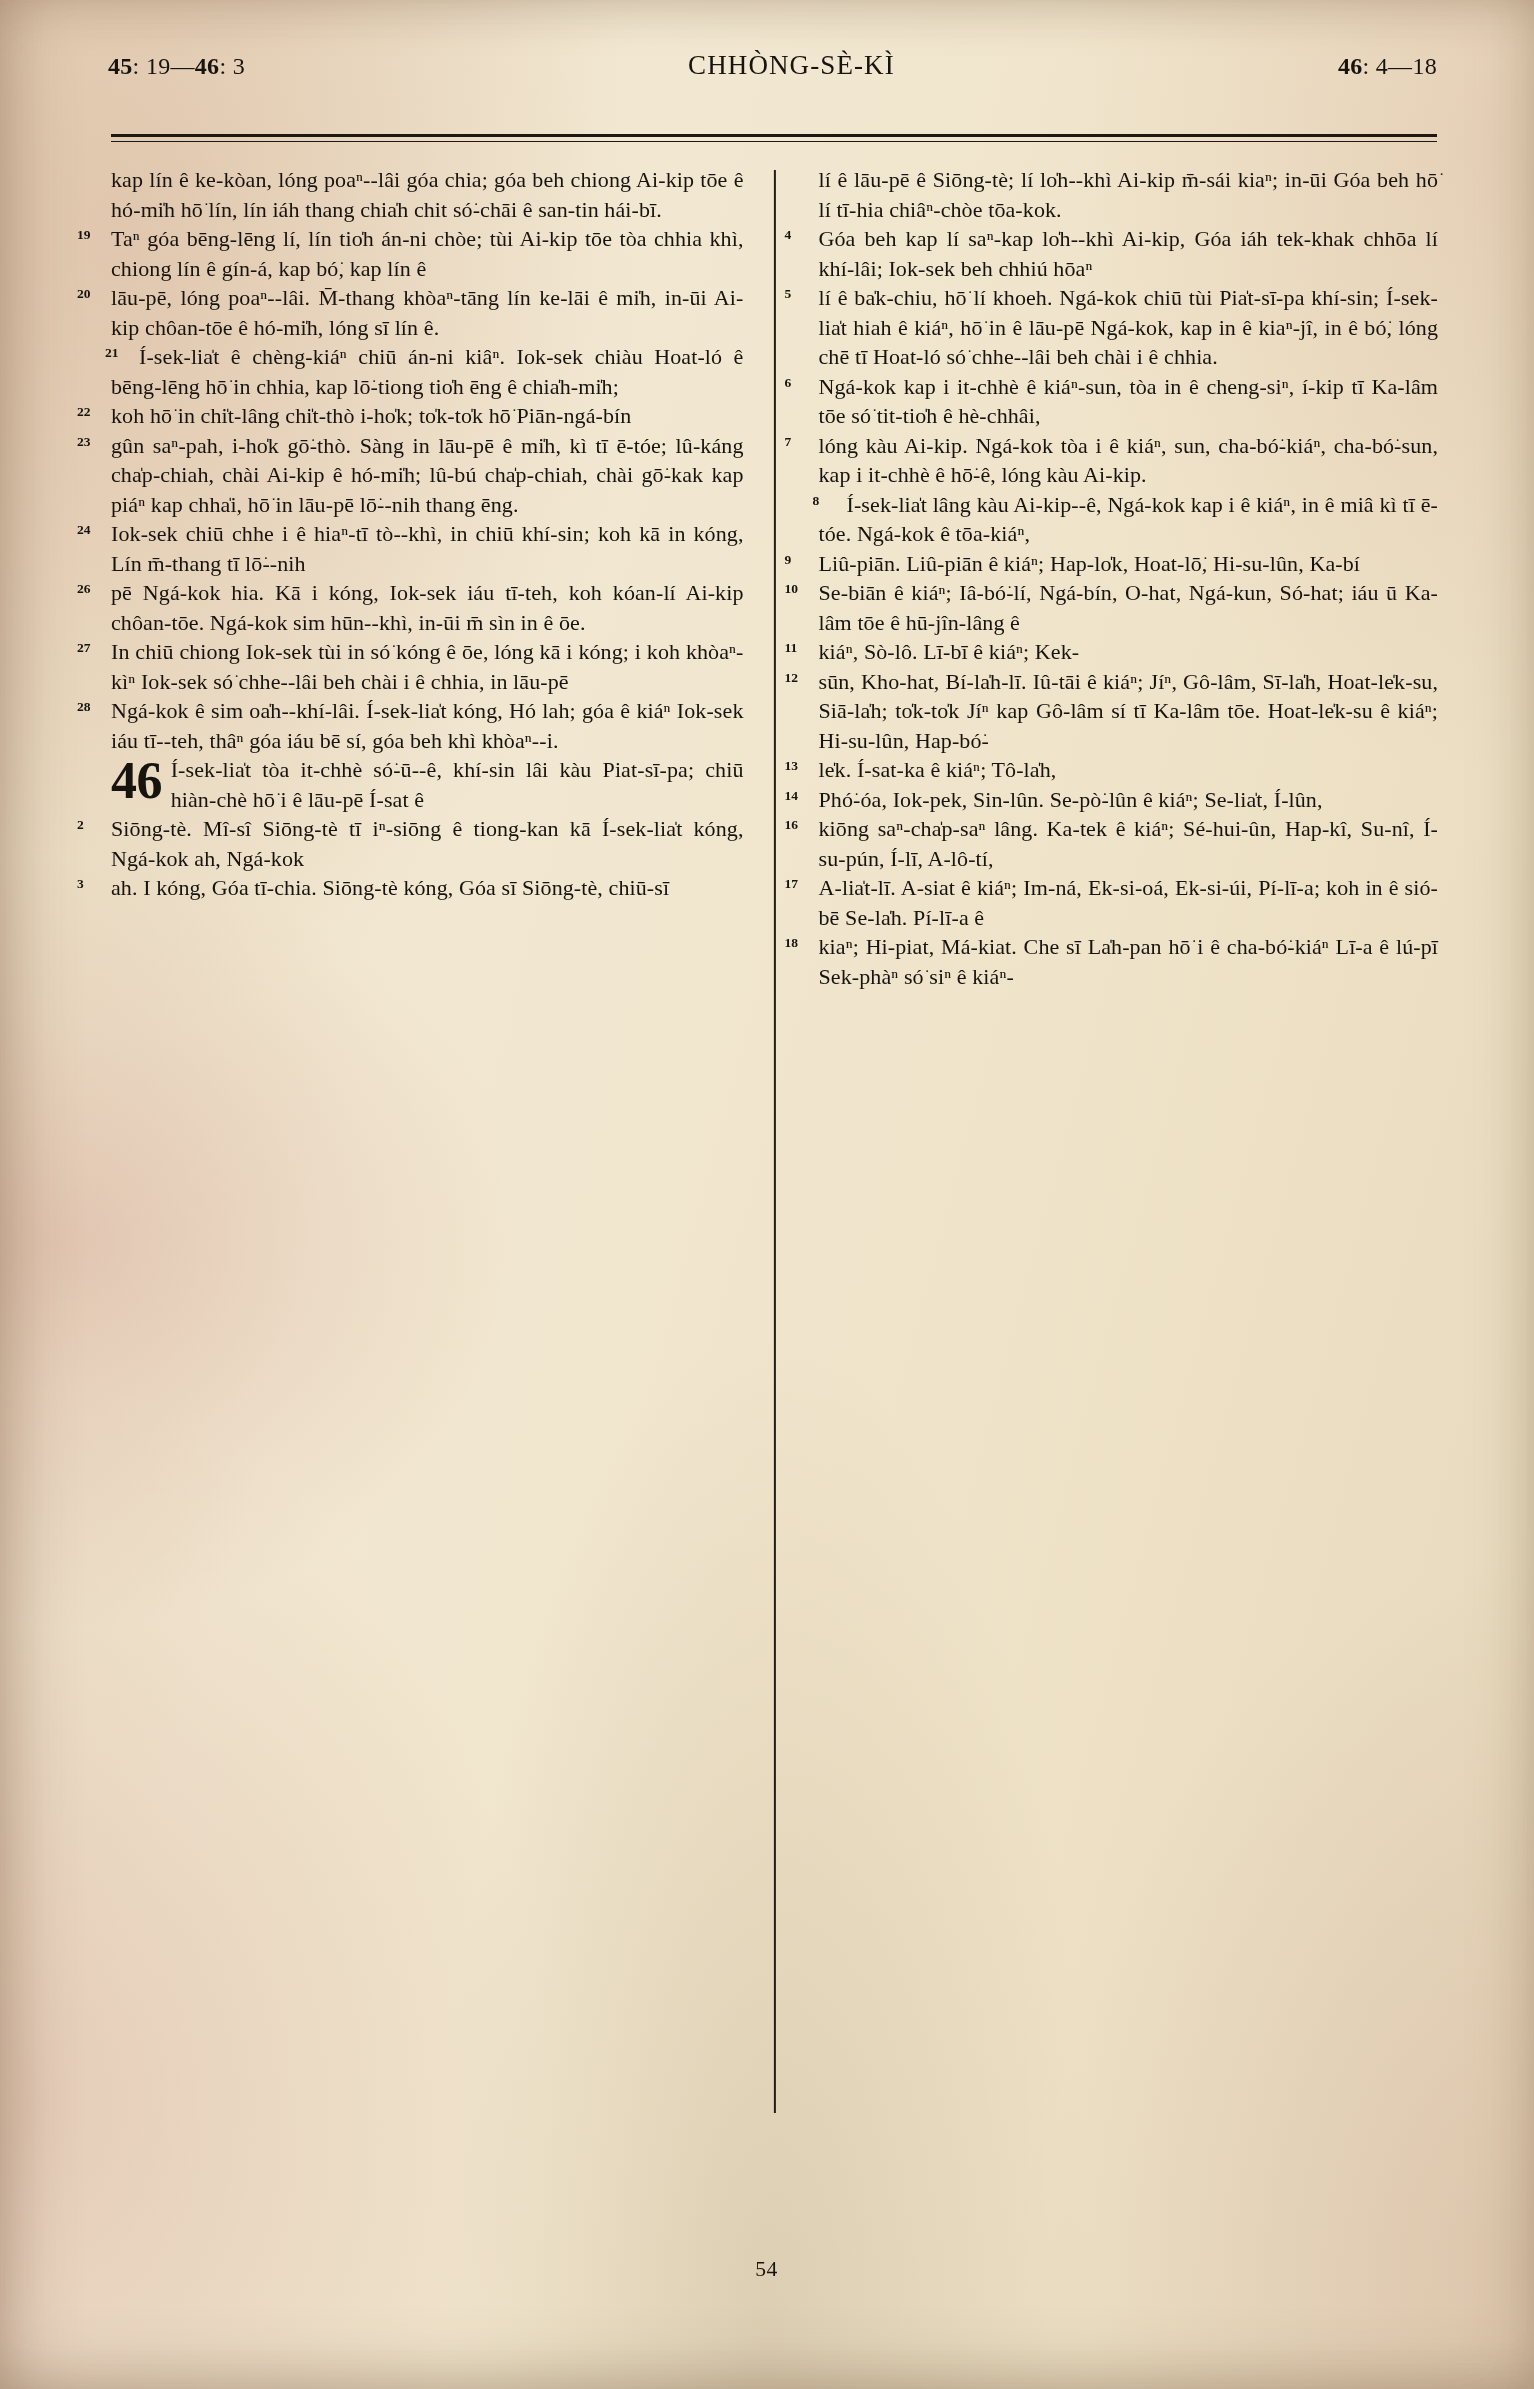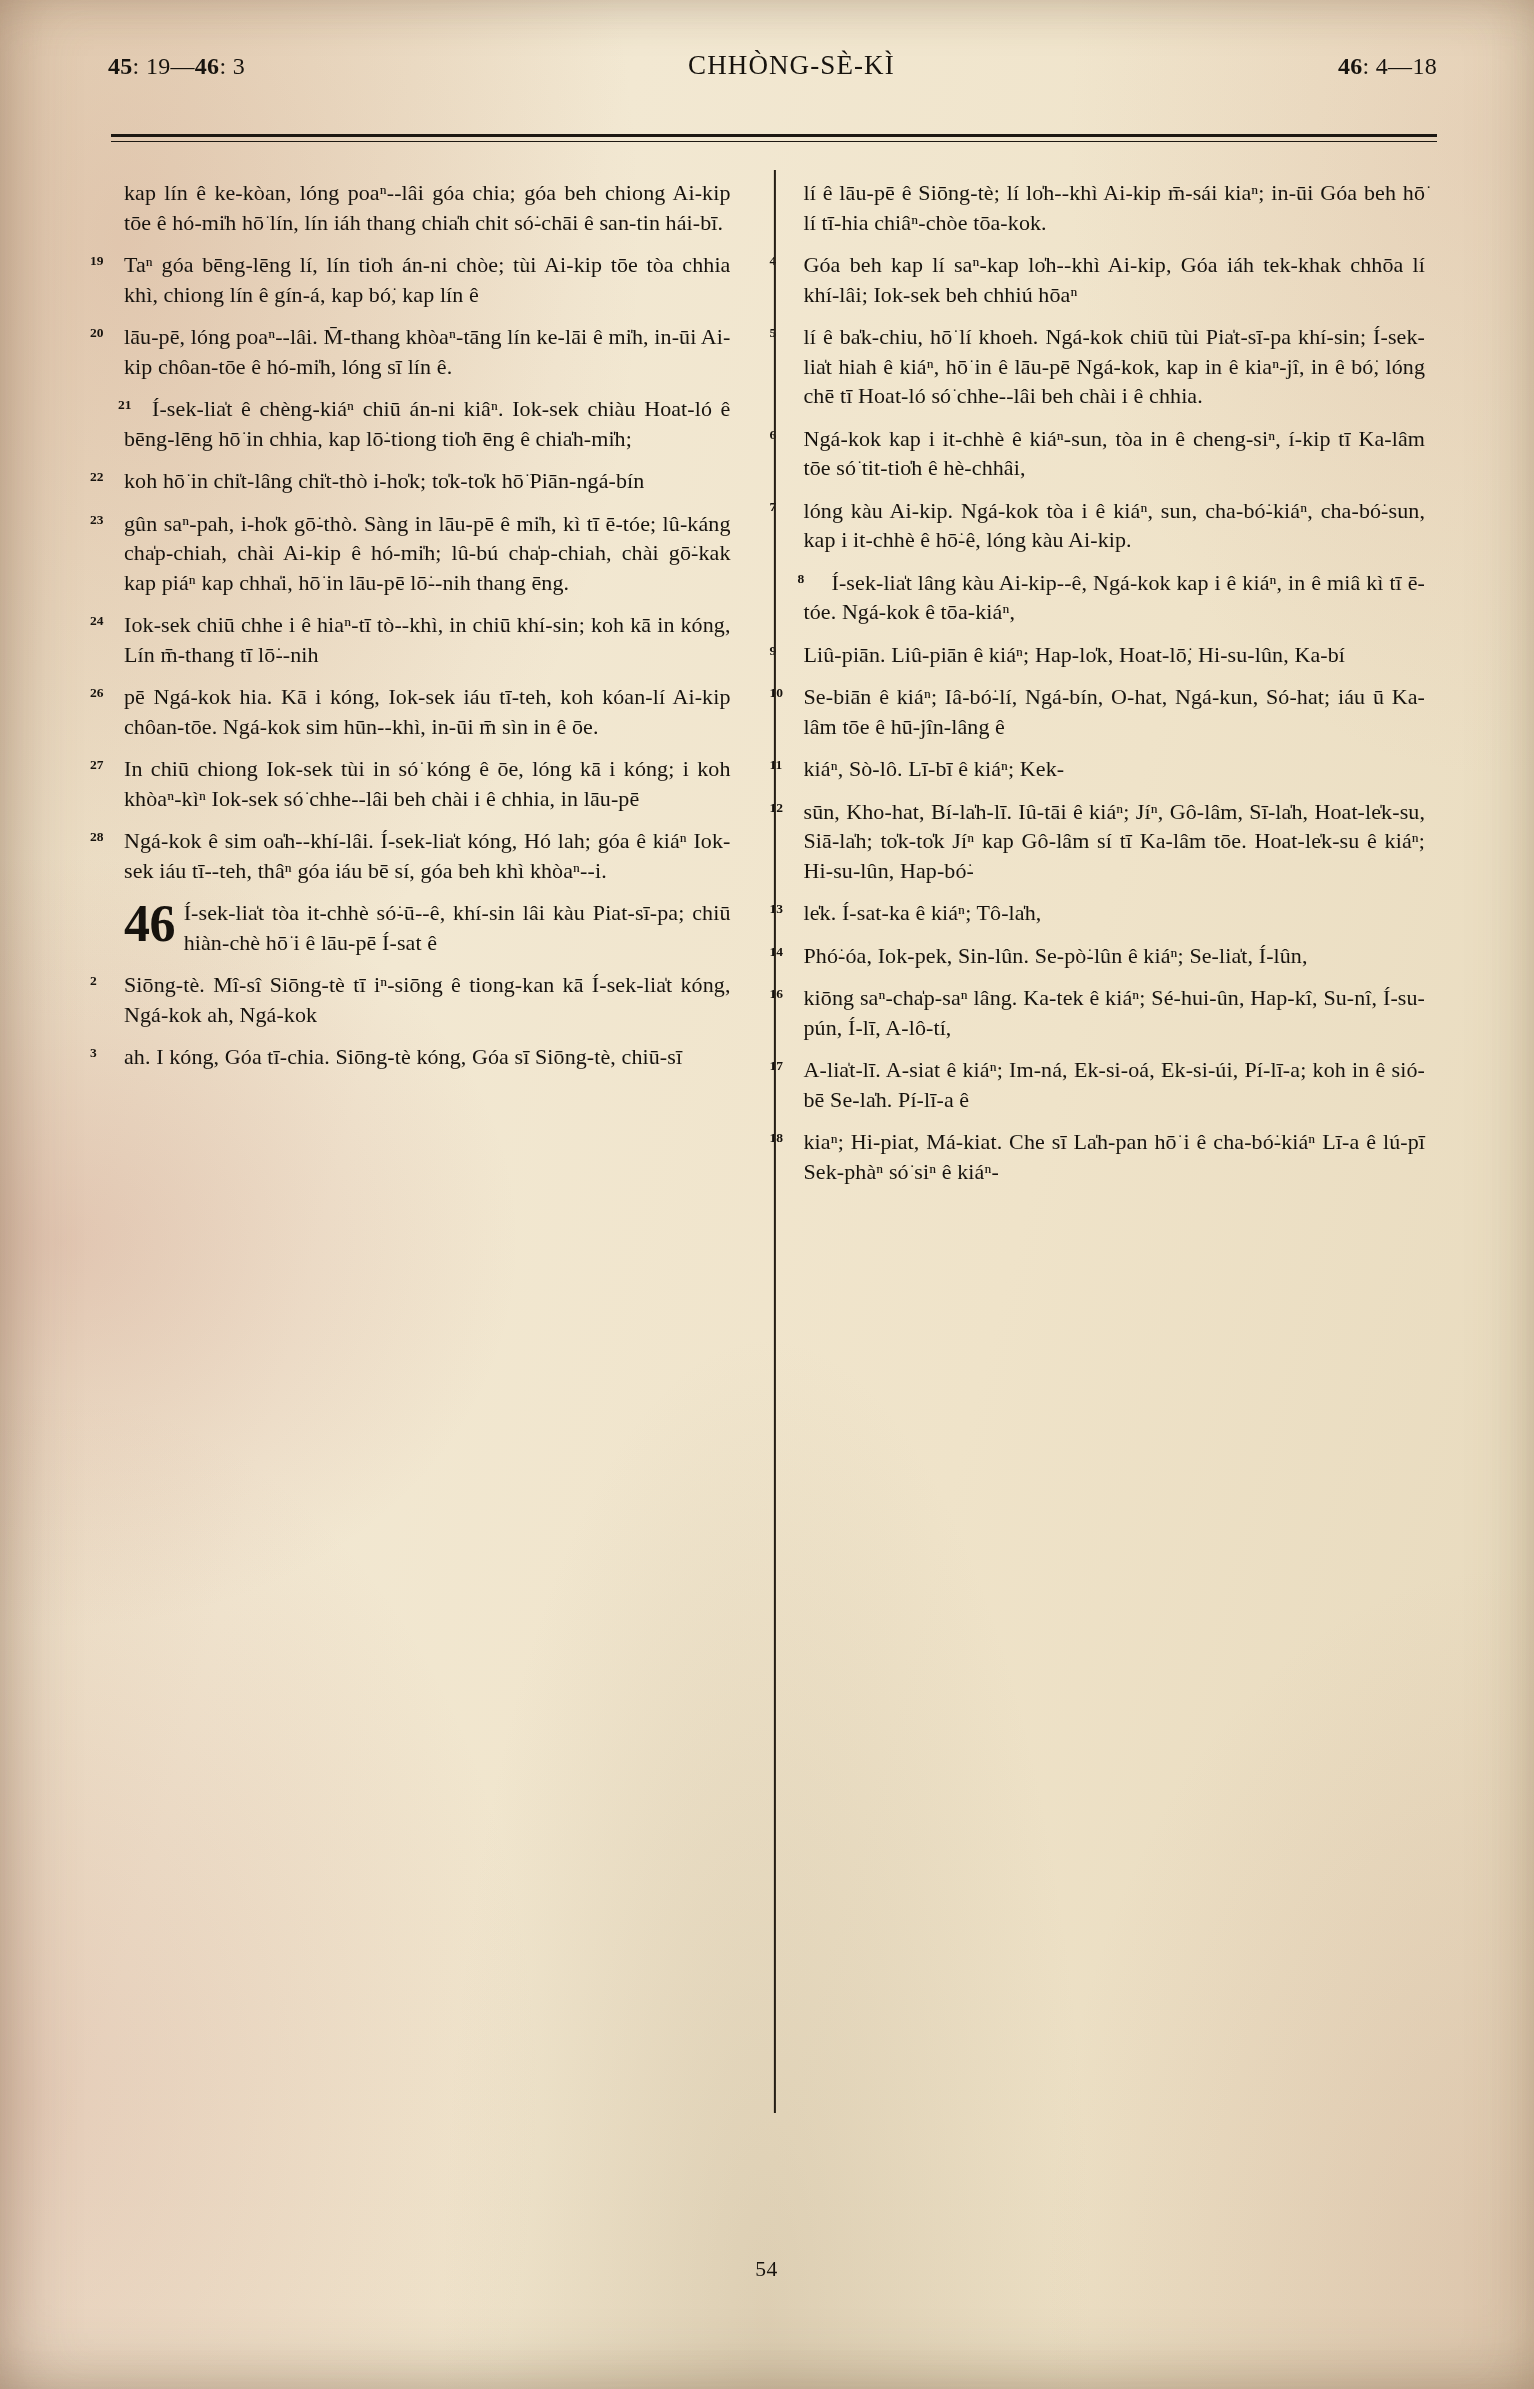--- a/index.html
+++ b/index.html
@@ -90,34 +90,34 @@
     right: 96px;
     bottom: 206px;
     display: flex;
   }
   .col {
     position: relative;
     width: 50%;
     box-sizing: border-box;
   }
   .col-left { padding-right: 31px; }
-  .col-right { padding-left: 16px; }
+  .col-right { padding-left: 44px; }
   .col-divider {
     position: absolute;
     top: 5.4px;
     bottom: 70px;
     left: 50%;
     width: 2.2px;
     background: #241d15;
     transform: translateX(-1.1px);
   }
 
   p.v {
     position: relative;
-    margin: 13px;
+    margin: 0;
     font-size: 22px;
     line-height: 29.5px;
     text-align: justify;
     text-justify: inter-word;
     letter-spacing: 0.1px;
     padding-left: 0;
     text-indent: 0;
   }
   p.v.indent { text-indent: 28px; }
   .vn {

